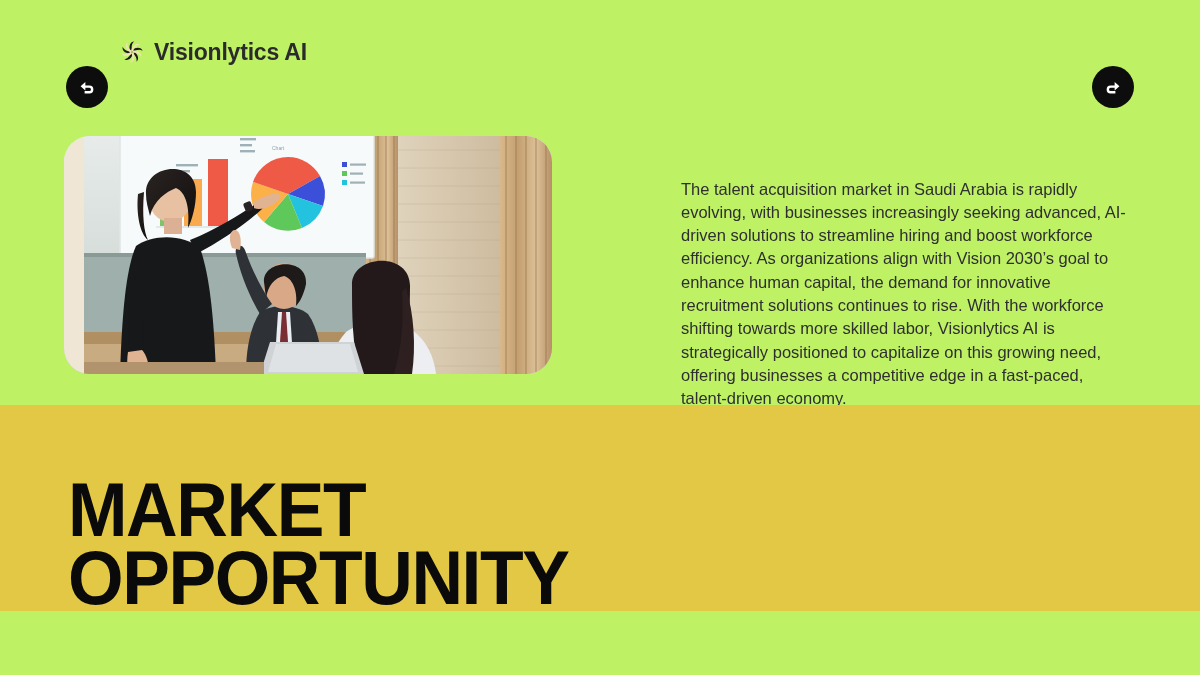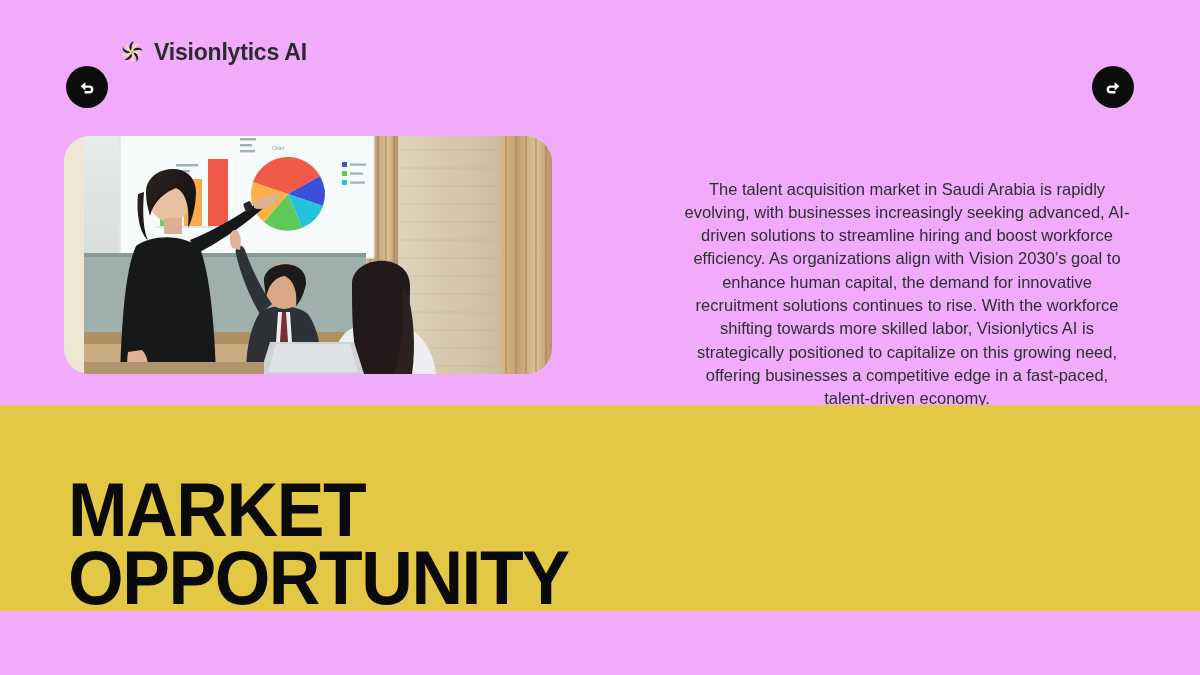--- a/index.html
+++ b/index.html
@@ -13,21 +13,21 @@
     position: relative;
     overflow: hidden;
     font-family: "Liberation Sans", sans-serif;
     background: #ffffff;
   }
 
   
   .slide {
     position: absolute;
     inset: 0;
-    background: #f0abfc;
+    background: #bef264;
   }
 
   
   .brand {
     position: absolute;
     left: 119px;
     top: 36px;
     display: flex;
     align-items: center;
     gap: 9px;
@@ -81,21 +81,21 @@
 
   
   .copy {
     position: absolute;
     left: 681px;
     top: 161px;
     width: 452px;
     font-size: 16.5px;
     line-height: 23.3px;
     color: #2f2f2f;
-    text-align: center;
+    text-align: left;
     white-space: pre-wrap;
   }
 
   
   .band {
     position: absolute;
     left: 0;
     top: 405px;
     width: 1200px;
     height: 206px;

